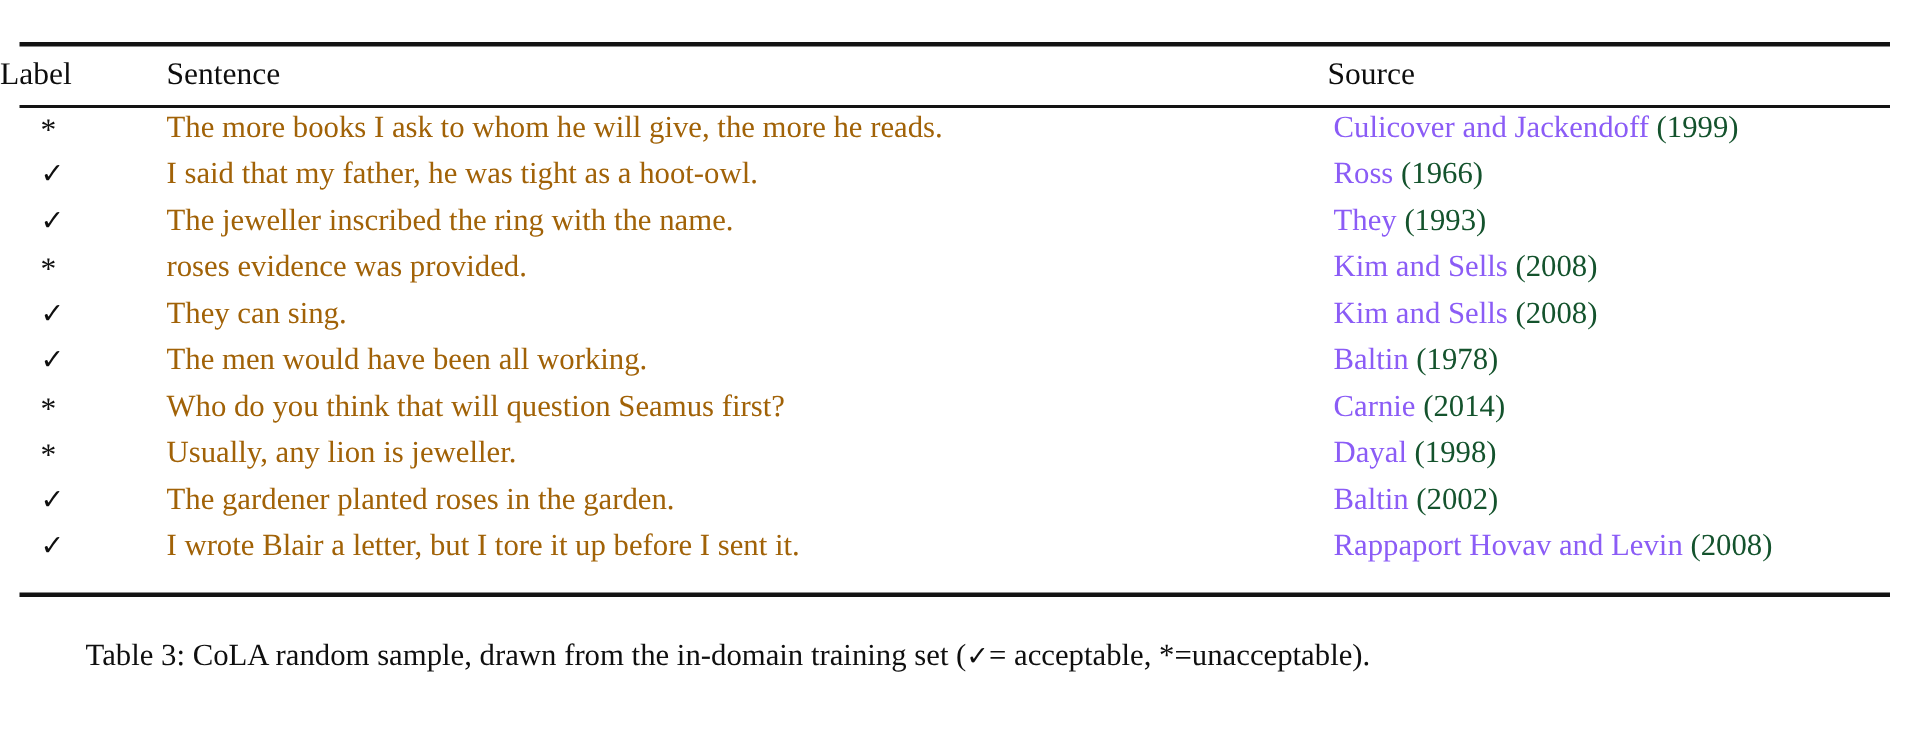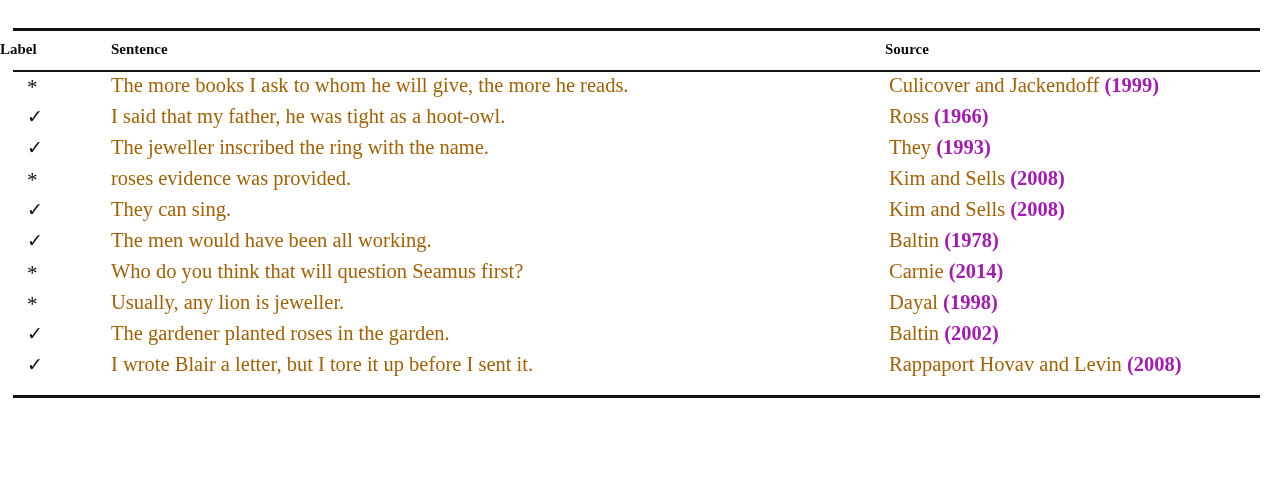--- a/index.html
+++ b/index.html
@@ -53,22 +53,22 @@
     font-size: 20.5px;
     line-height: 31px;
     white-space: nowrap;
   }
 
   col.c-label    { width: 111px; }
   col.c-sentence { width: 774px; }
   col.c-source   { width: 395px; }
 
   table.cola thead th {
-    font-weight: bold;
-    font-size: 15px;
+    font-weight: normal;
+    font-size: 21px;
     line-height: 30px;
     height: 36px;
     color: #0d0d0d;
   }
   th.h-label    { padding-left: 27px; }
   th.h-sentence { padding-left: 0px; }
   th.h-source   { padding-left: 4px; }
 
   table.cola tbody tr { height: 31px; }
   table.cola tbody td.cell-label {
@@ -89,25 +89,24 @@
   }
   table.cola tbody td.cell-sentence {
     padding-left: 0px;
     color: #a16207;
   }
   table.cola tbody td.cell-source {
     padding-left: 4px;
     color: #131313;
   }
   td.cell-source .src-author {
-    color: #a16207;
+    color: #8b5cf6;
   }
   td.cell-source .src-year {
-    color: #a21caf;
-    font-weight: bold;
+    color: #14532d;
   }
 
   
   .caption {
     position: absolute;
     left: 57px;
     top: 423px;
     width: 1175px;
     font-size: 20.5px;
     line-height: 28px;
@@ -189,14 +188,15 @@
         <td class="cell-source"><span class="src-author">Baltin</span> <span class="src-year">(2002)</span></td>
       </tr>
       <tr>
         <td class="cell-label"><span class="mark-check">✓</span></td>
         <td class="cell-sentence">I wrote Blair a letter, but I tore it up before I sent it.</td>
         <td class="cell-source"><span class="src-author">Rappaport Hovav and Levin</span> <span class="src-year">(2008)</span></td>
       </tr>
     </tbody>
   </table>
 
+  <div class="caption"><span>Table 3: CoLA random sample, drawn from the in-domain training set (</span><span class="cap-check">✓</span><span>= acceptable, *=unacceptable).</span></div>
 
 </div>
 
 </body></html>

